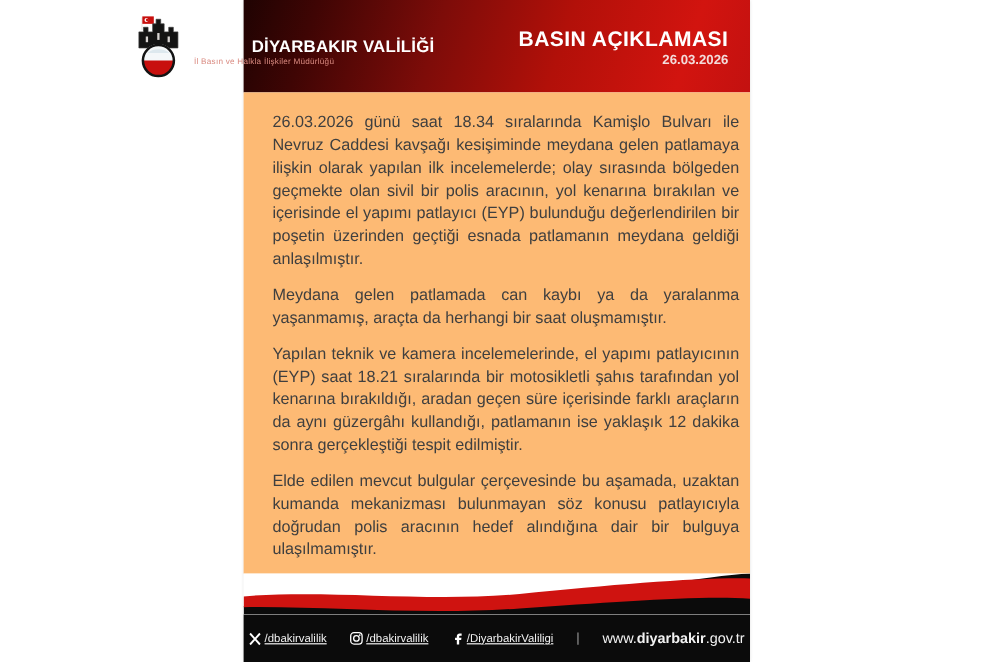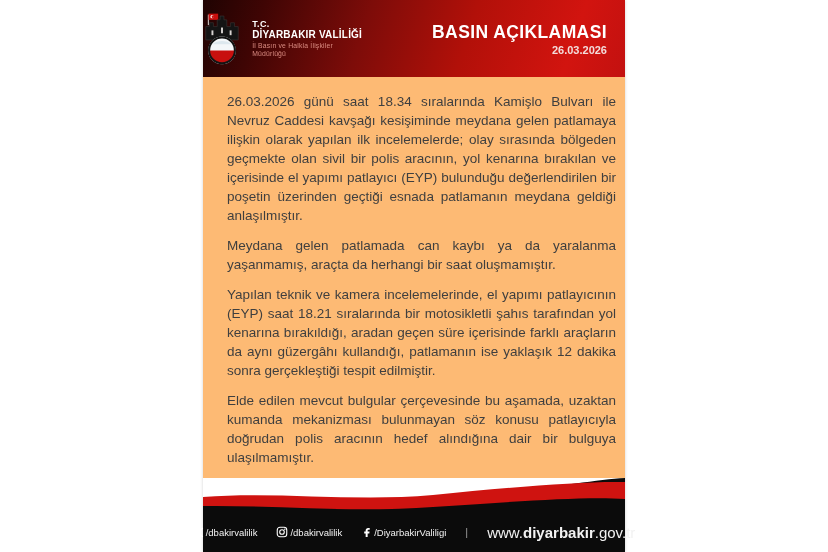--- a/index.html
+++ b/index.html
@@ -16,21 +16,21 @@
   .hdr{
     flex:0 0 77px;
     background:linear-gradient(108deg,#1f0302 0%,#3f0504 14%,#7d0c09 38%,#b21009 62%,#d2140f 86%,#c31110 100%);
     display:flex;align-items:center;justify-content:flex-end;
     padding:0 18px 0 18px;box-sizing:border-box;gap:23px;
   }
   .brand{display:flex;align-items:center;gap:8px;}
   .emblem{width:44px;height:54px;flex:0 0 44px;}
   .brand-text{display:flex;flex-direction:column;line-height:1.08;}
   .brand-tc{font-size:9px;font-weight:bold;color:#ffffff;letter-spacing:.4px;}
-  .brand-name{font-size:10px;font-weight:bold;color:#ffffff;letter-spacing:.2px;white-space:nowrap;}
+  .brand-name{font-size:14px;font-weight:bold;color:#ffffff;letter-spacing:.2px;white-space:nowrap;padding-left:48px;}
   .brand-dept{font-size:6.8px;color:#d98a80;margin-top:2px;letter-spacing:.2px;}
   .hdr-right{text-align:right;margin-left:47px;}
   .press-title{font-size:17.5px;font-weight:bold;color:#ffffff;letter-spacing:.4px;white-space:nowrap;}
   .press-date{font-size:11px;font-weight:bold;color:#f3dcdb;margin-top:1px;}
   
   .bodytext{
     flex:1 1 auto;background:#fdba74;
     padding:15px 9px 0 24px;box-sizing:border-box;overflow:hidden;
   }
   .bodytext p{
@@ -38,24 +38,24 @@
     color:#3f3f3f;text-align:justify;
   }
   
   .wave{flex:0 0 34px;position:relative;background:#ffffff;}
   .wave svg{position:absolute;left:0;top:0;width:100%;height:100%;display:block;}
   .ftr{
     flex:0 0 40px;background:#0b0b0b;
     display:flex;align-items:center;justify-content:center;gap:19px;
     color:#f2f2f2;
   }
-  .soc{display:flex;align-items:center;gap:2px;font-size:9.5px;color:#f2f2f2;white-space:nowrap;cursor:pointer;}
+  .soc{display:flex;align-items:center;gap:2px;font-size:9.5px;color:#f2f2f2;white-space:nowrap;cursor:pointer;text-decoration:underline;}
   .soc svg{display:block;}
   .sep{color:#9a9a9a;font-size:11px;}
-  .site{font-size:15px;white-space:nowrap;cursor:pointer;}
+  .site{font-size:12px;white-space:nowrap;cursor:pointer;}
   .site b{font-weight:bold;}
 </style>
 </head>
 <body>
 
 <div class="stage">
   <div class="doc">
 
     <div class="hdr">
       <div class="brand">

